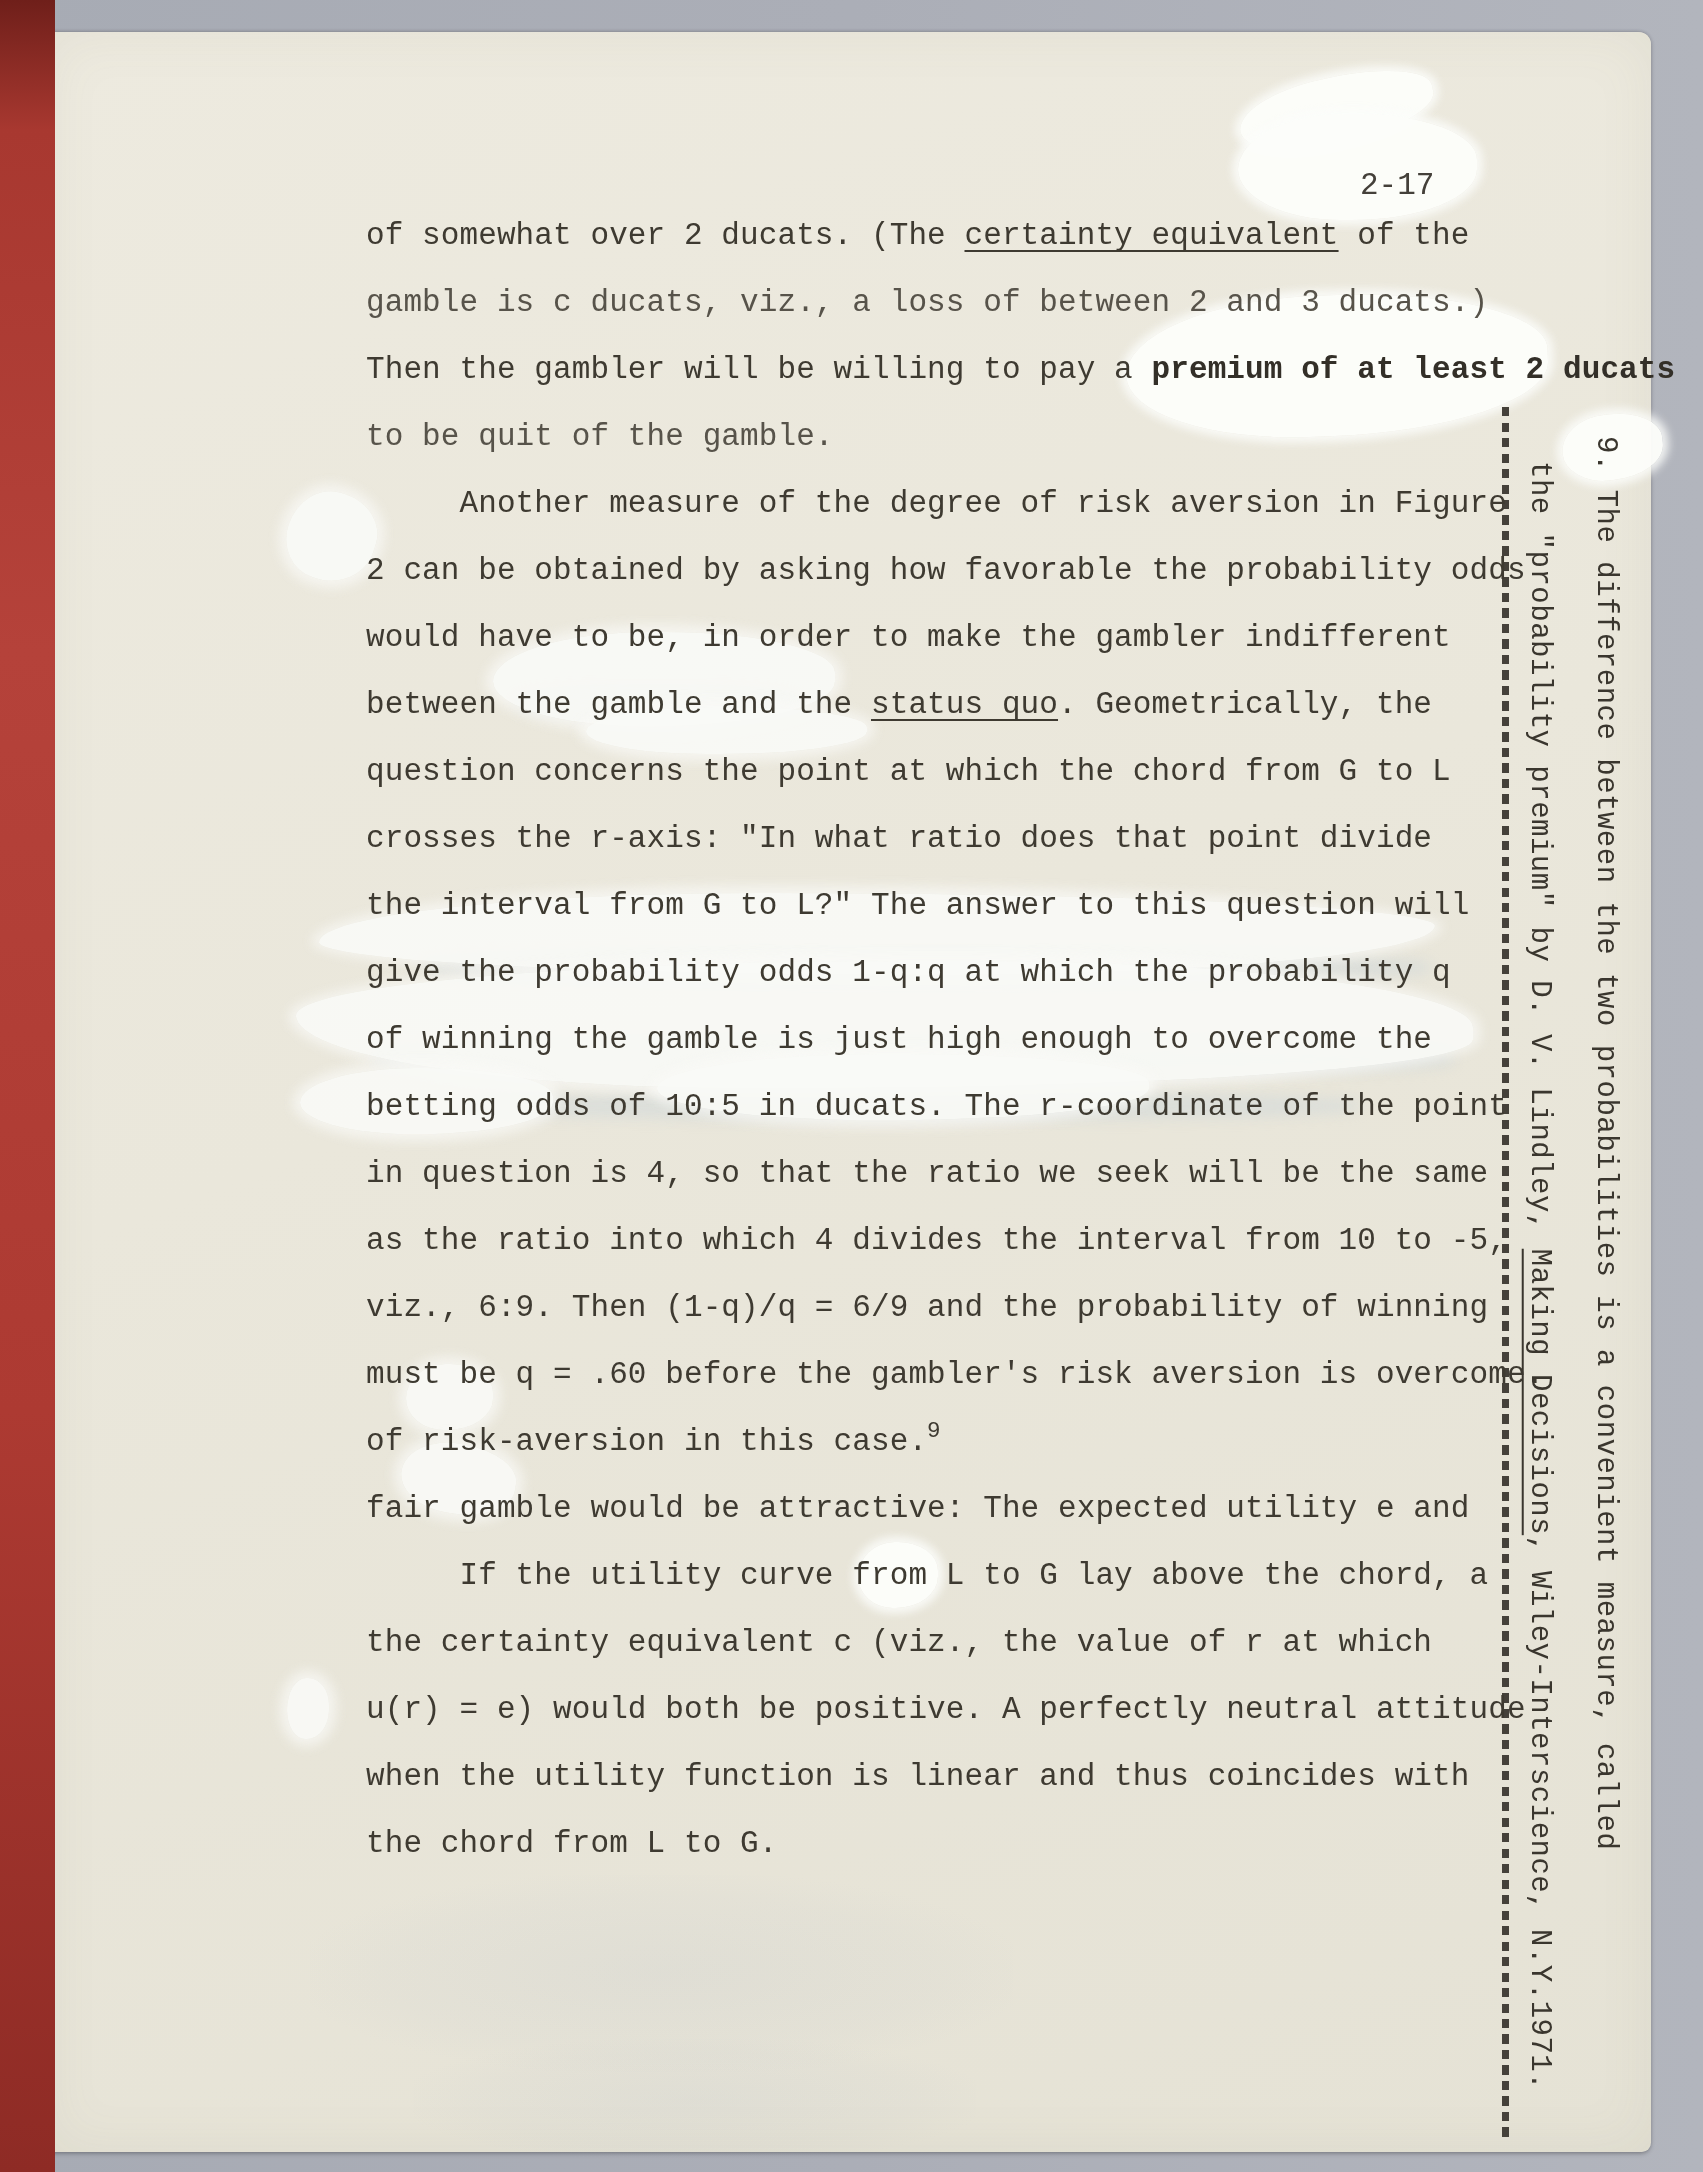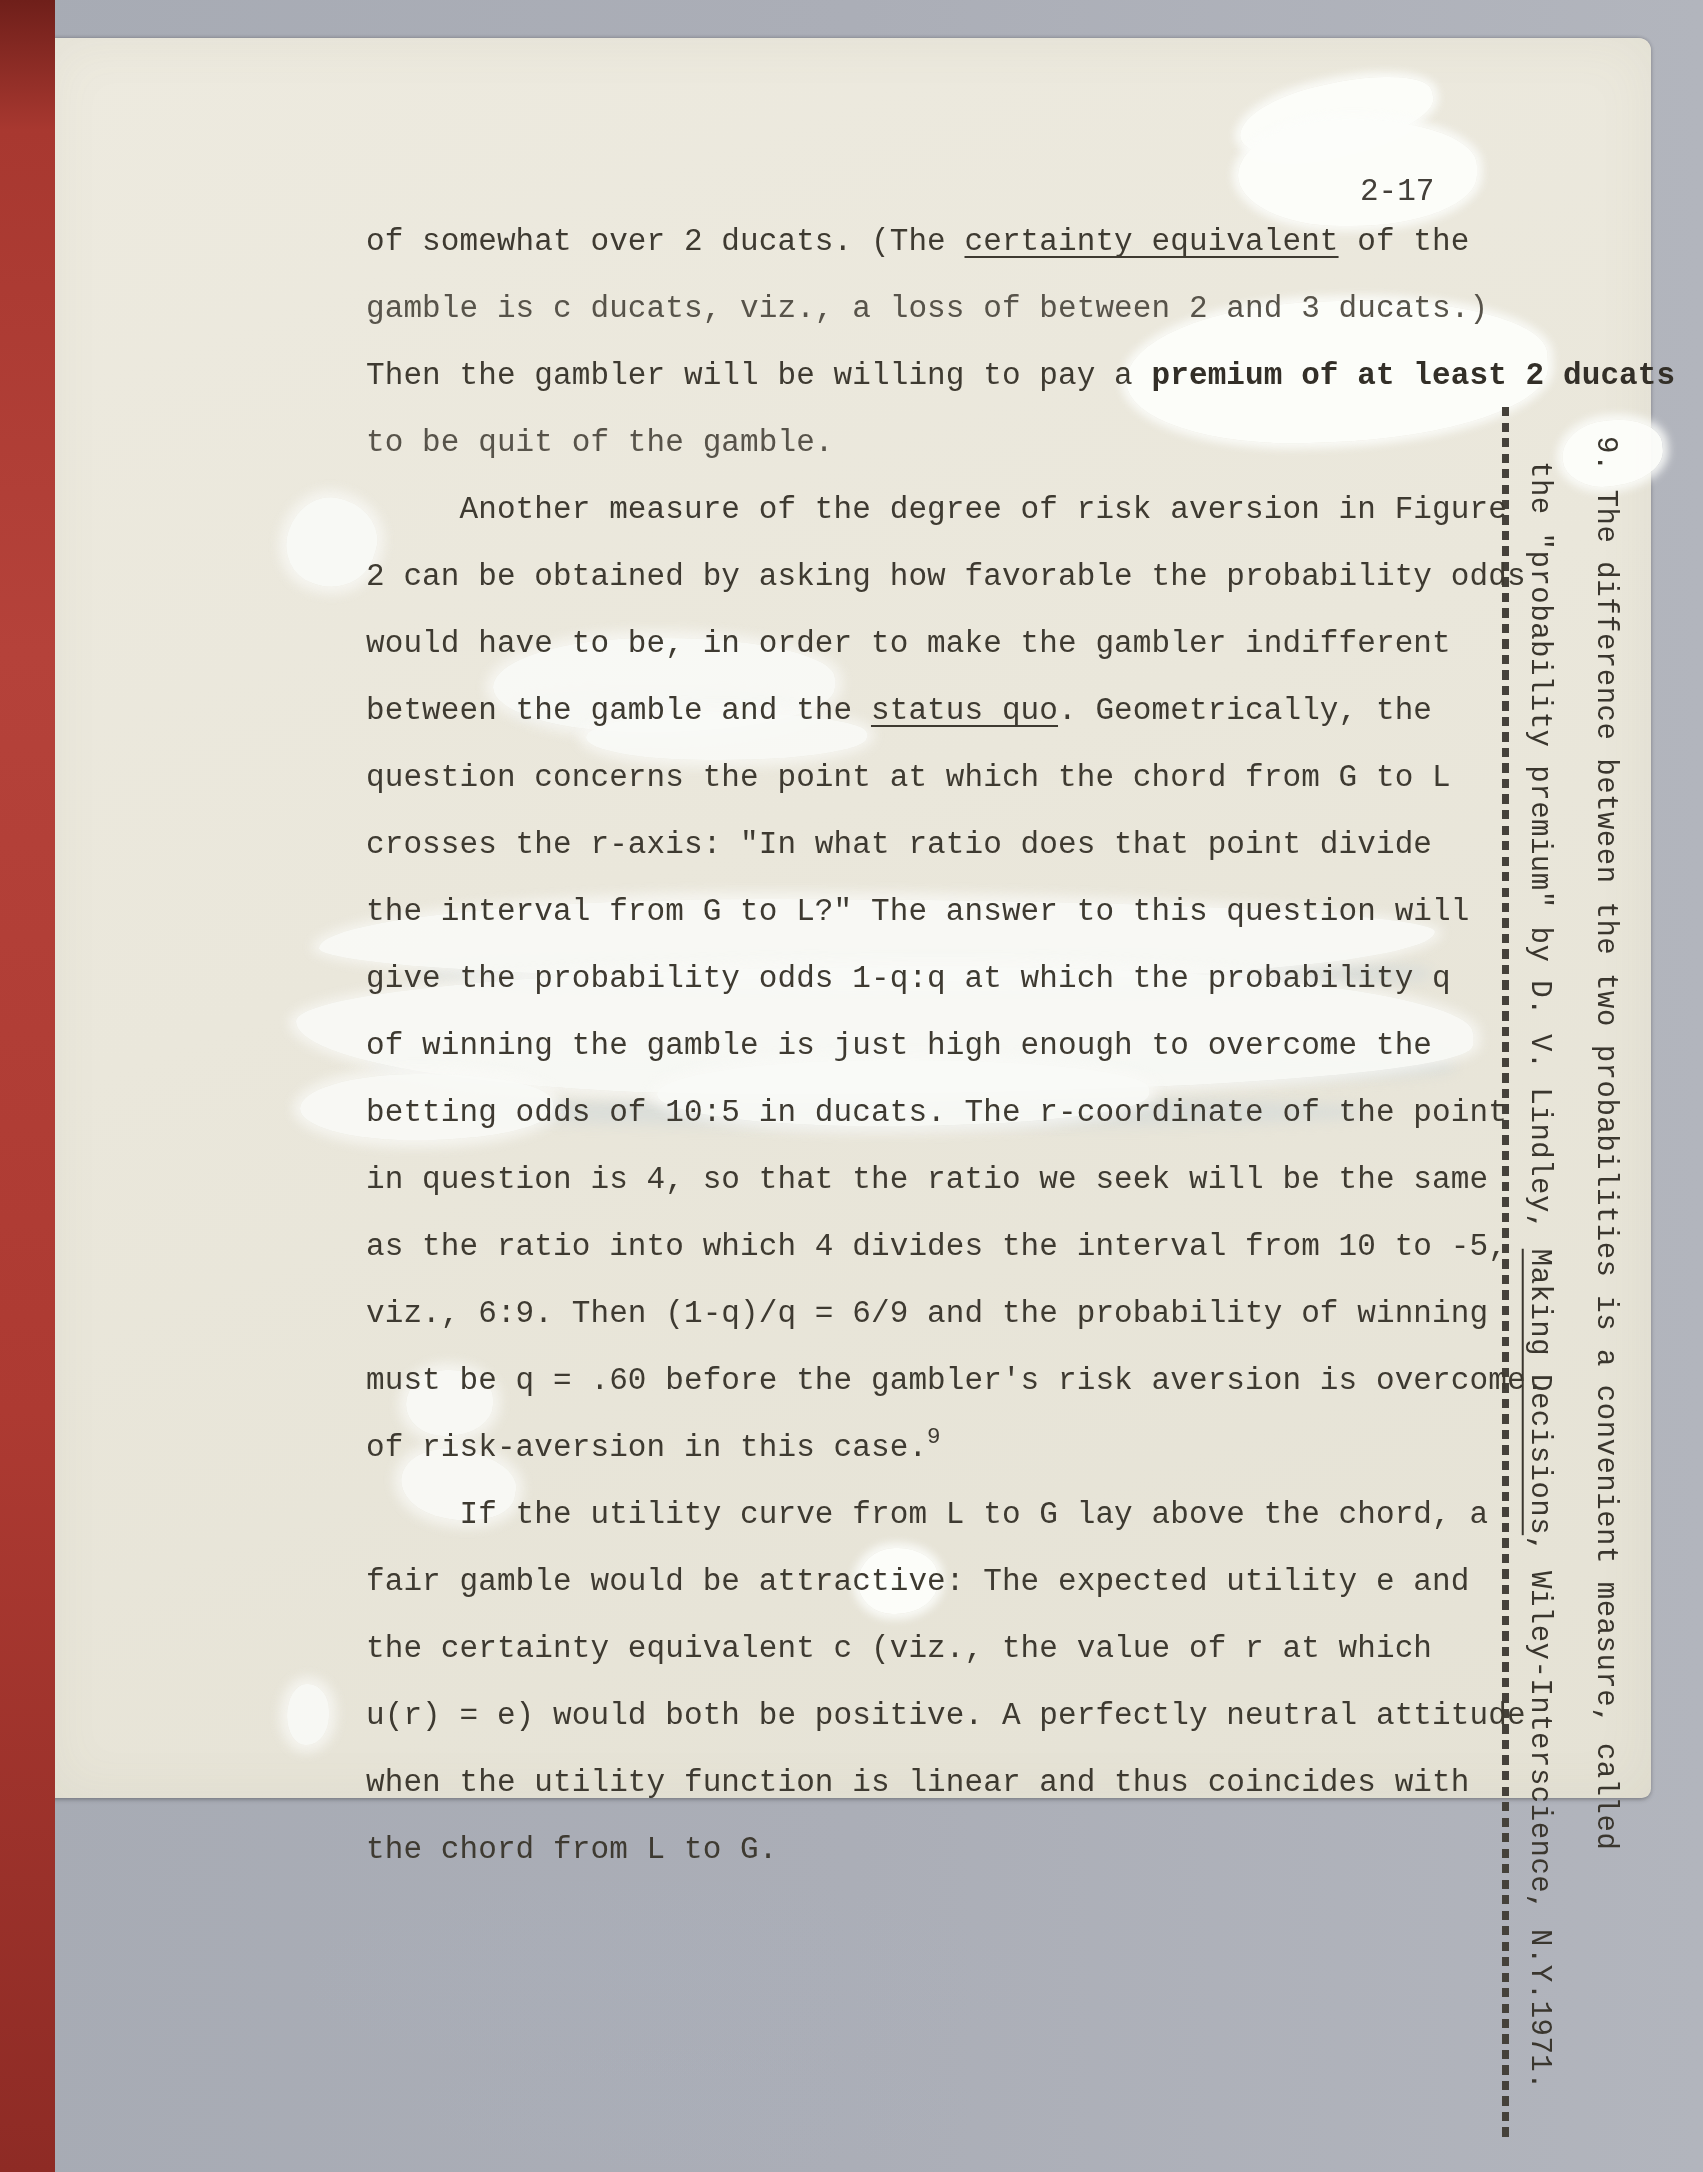--- a/index.html
+++ b/index.html
@@ -2,21 +2,21 @@
 <html style="font-size:7.5px"><head>
 <meta charset="utf-8">
 <style>
   html,body{margin:0;padding:0;}
   body{
     width:1703px;height:2172px;position:relative;overflow:hidden;
     background:linear-gradient(90deg,#a7abb4 0%,#abaeb7 50%,#b2b5bd 100%);
     font-family:"Liberation Mono","DejaVu Sans Mono",monospace;
   }
   .paper{
-    position:absolute;left:47px;top:38px;width:1604px;height:1760px;
+    position:absolute;left:47px;top:32px;width:1604px;height:2120px;
     background:linear-gradient(160deg,#edeadf 0%,#eae7db 45%,#e5e2d5 100%);
     border-radius:7.5px 12.2px 9.4px 6.6px;
     box-shadow:-1.4px 0 3.8px rgba(40,40,45,.28), 0 1.9px 4.7px rgba(40,40,45,.25), inset 0 0 56px rgba(120,115,95,.08);
   }
   .redbar{
     position:absolute;left:0;top:0;width:55px;height:2172px;
     background:linear-gradient(180deg,#6f1f1a 0%,#a83830 6%,#b5423a 30%,#ad3a32 65%,#8e2b25 100%);
   }
   .pagenum{
     position:absolute;left:1313px;top:136px;font-size:31px;color:#44403a;
@@ -99,22 +99,22 @@
       <div class="line"><span>crosses the r-axis: "In what ratio does that point divide</span></div>
       <div class="line"><span>the interval from G to L?" The answer to this question will</span></div>
       <div class="line"><span>give the probability odds 1-q:q at which the probability q</span></div>
       <div class="line"><span>of winning the gamble is just high enough to overcome the</span></div>
       <div class="line"><span>betting odds of 10:5 in ducats. The r-coordinate of the point</span></div>
       <div class="line"><span>in question is 4, so that the ratio we seek will be the same</span></div>
       <div class="line"><span>as the ratio into which 4 divides the interval from 10 to -5,</span></div>
       <div class="line"><span>viz., 6:9. Then (1-q)/q = 6/9 and the probability of winning</span></div>
       <div class="line"><span>must be q = .60 before the gambler's risk aversion is overcome.</span></div>
       <div class="line"><span>of risk-aversion in this case.</span><sup class="sup">9</sup></div>
+      <div class="line"><span>fair gamble would be attractive: The expected utility e and</span></div>
       <div class="line"><span>     If the utility curve from L to G lay above the chord, a</span></div>
-      <div class="line"><span>fair gamble would be attractive: The expected utility e and</span></div>
       <div class="line"><span>the certainty equivalent c (viz., the value of r at which</span></div>
       <div class="line"><span>u(r) = e) would both be positive. A perfectly neutral attitude</span></div>
       <div class="line"><span>when the utility function is linear and thus coincides with</span></div>
       <div class="line"><span>the chord from L to G.</span></div>
     </div>
 
 </div>
 
 <div class="dashrule"></div>
 

